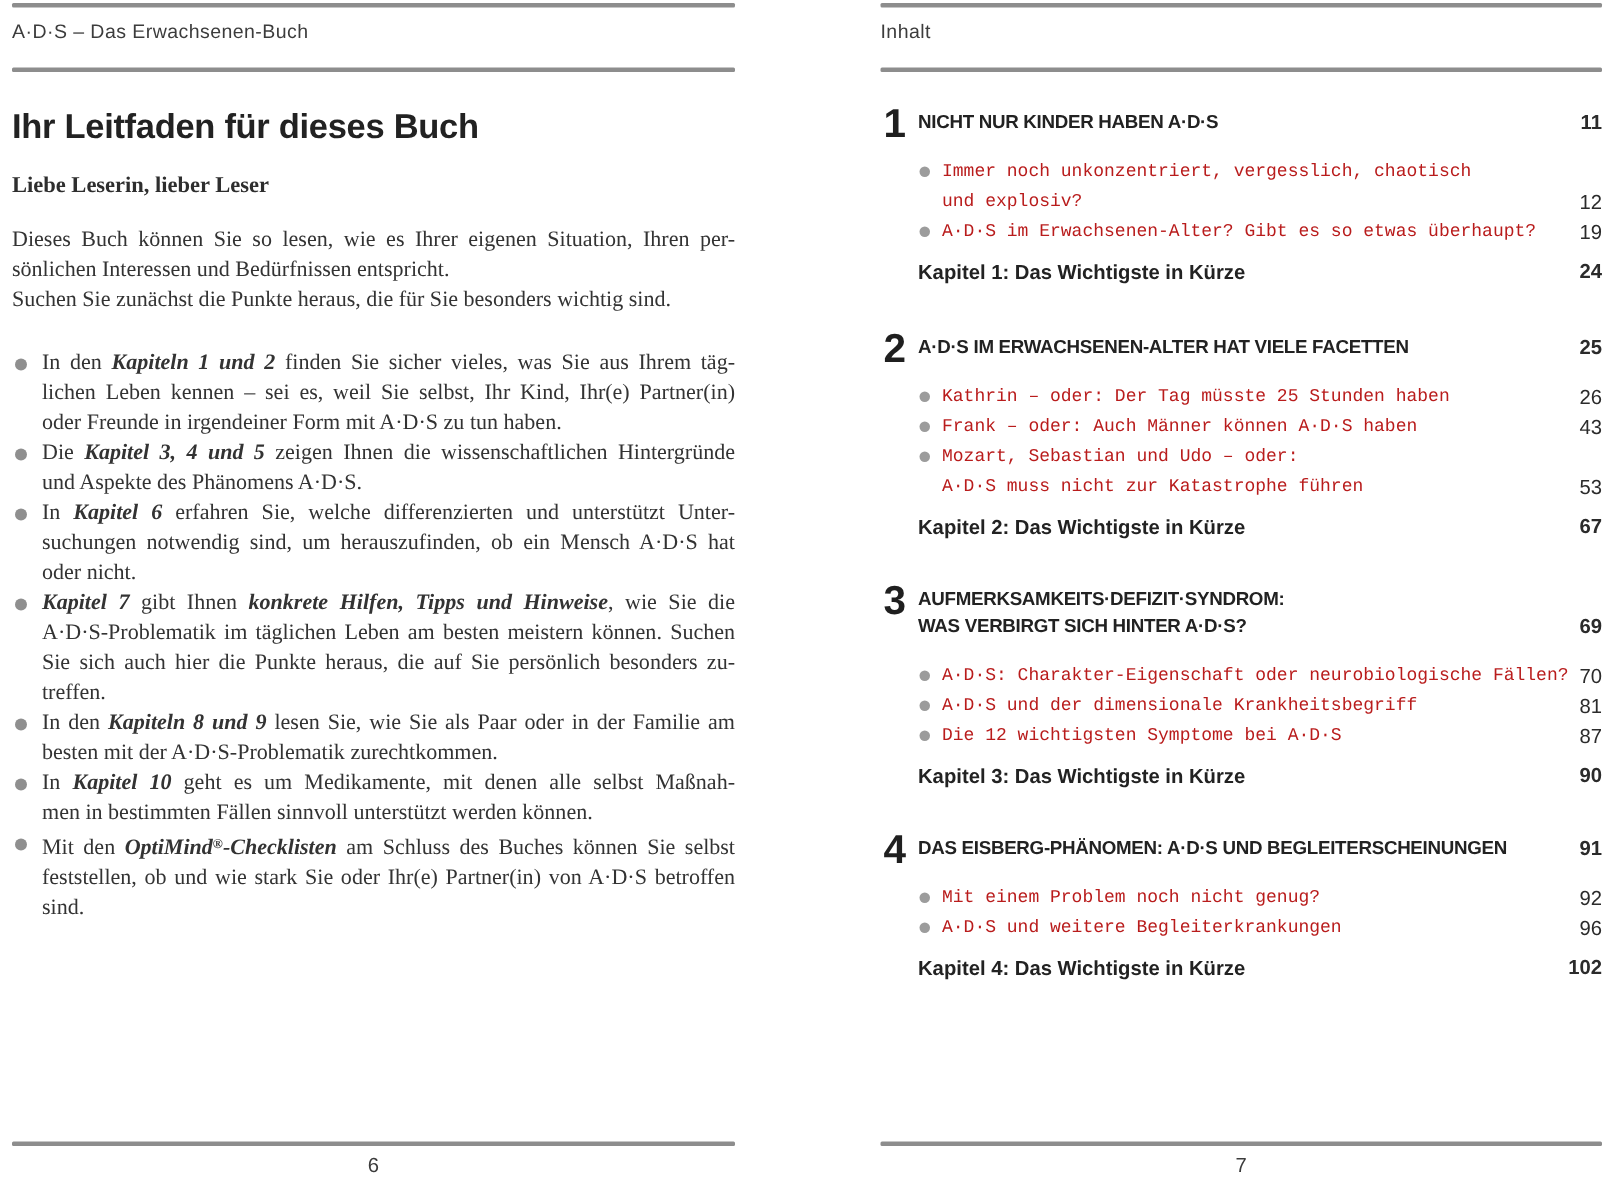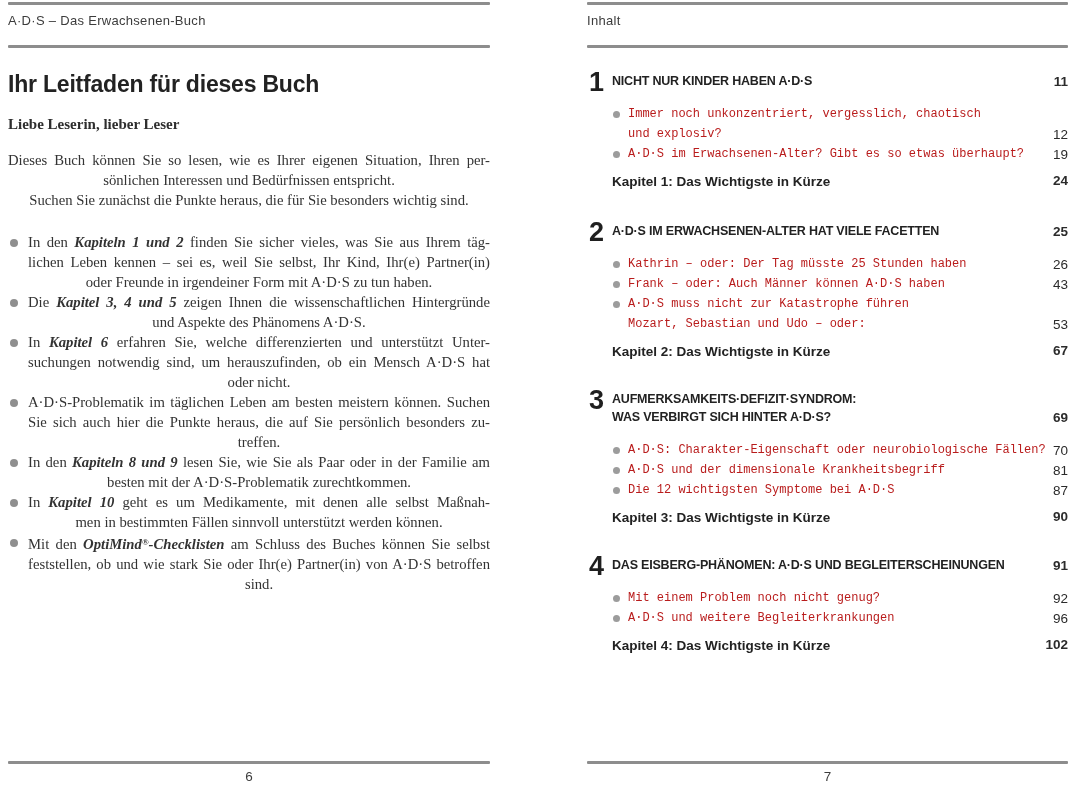--- a/index.html
+++ b/index.html
@@ -20,21 +20,21 @@
     font-size:13.5px;color:#3c3c3c;}
 
   
   .page-title{position:absolute;top:71px;left:0;margin:0;
     font-size:23px;font-weight:bold;letter-spacing:-.2px;color:#222;white-space:nowrap;}
   .salutation{position:absolute;top:116px;left:0;
     font-family:"Liberation Serif",serif;font-size:15px;font-weight:bold;color:#2e2e2e;}
   .intro{position:absolute;top:150px;left:0;right:0;}
   .bullets{position:absolute;top:232px;left:0;right:0;}
 
-  .tline{font-family:"Liberation Serif",serif;font-size:14.7px;line-height:20px;color:#333;text-align:center;}
+  .tline{font-family:"Liberation Serif",serif;font-size:14.7px;line-height:20px;color:#333;}
   .tline.j{text-align:justify;text-align-last:justify;}
   .tline .b{font-weight:bold;font-style:italic;}
   .tline .sup{font-size:9px;vertical-align:4px;}
 
   .bullet-row{position:relative;padding-left:20px;}
   .bullet-marker{position:absolute;left:2px;top:7px;width:8px;height:8px;
     border-radius:50%;background:#8f8f8f;}
 
   
   .toc{position:absolute;top:0;left:0;right:0;bottom:0;}
@@ -97,20 +97,21 @@
         <span class="bullet-marker"></span>
         <div class="bullet-text">
           <div class="tline j"><span>In </span><span class="b">Kapitel 6</span><span> erfahren Sie, welche differenzierten und unterstützt Unter-</span></div>
           <div class="tline j"><span>suchungen notwendig sind, um herauszufinden, ob ein Mensch A·D·S hat</span></div>
           <div class="tline"><span>oder nicht.</span></div>
         </div>
       </div>
       <div class="bullet-row">
         <span class="bullet-marker"></span>
         <div class="bullet-text">
+          <div class="tline j"><span class="b">Kapitel 7</span><span> gibt Ihnen </span><span class="b">konkrete Hilfen, Tipps und Hinweise</span><span>, wie Sie die</span></div>
           <div class="tline j"><span>A·D·S-Problematik im täglichen Leben am besten meistern können. Suchen</span></div>
           <div class="tline j"><span>Sie sich auch hier die Punkte heraus, die auf Sie persönlich besonders zu-</span></div>
           <div class="tline"><span>treffen.</span></div>
         </div>
       </div>
       <div class="bullet-row">
         <span class="bullet-marker"></span>
         <div class="bullet-text">
           <div class="tline j"><span>In den </span><span class="b">Kapiteln 8 und 9</span><span> lesen Sie, wie Sie als Paar oder in der Familie am</span></div>
           <div class="tline"><span>besten mit der A·D·S-Problematik zurechtkommen.</span></div>
@@ -176,22 +177,22 @@
             <div class="toc-item-line">Kathrin – oder: Der Tag müsste 25 Stunden haben</div>
             <span class="toc-page">26</span>
           </div>
           <div class="toc-item">
             <span class="toc-item-bullet"></span>
             <div class="toc-item-line">Frank – oder: Auch Männer können A·D·S haben</div>
             <span class="toc-page">43</span>
           </div>
           <div class="toc-item">
             <span class="toc-item-bullet"></span>
+            <div class="toc-item-line">Mozart, Sebastian und Udo – oder:</div>
             <div class="toc-item-line">A·D·S muss nicht zur Katastrophe führen</div>
-            <div class="toc-item-line">Mozart, Sebastian und Udo – oder:</div>
             <span class="toc-page">53</span>
           </div>
         </div>
         <div class="toc-summary"><span>Kapitel 2: Das Wichtigste in Kürze</span><span class="toc-page bold">67</span></div>
       </div>
       <div class="toc-chapter">
         <div class="toc-head">
           <span class="toc-num">3</span>
           <div class="toc-title-line">AUFMERKSAMKEITS·DEFIZIT·SYNDROM:</div>
           <div class="toc-title-line">WAS VERBIRGT SICH HINTER A·D·S?</div>

